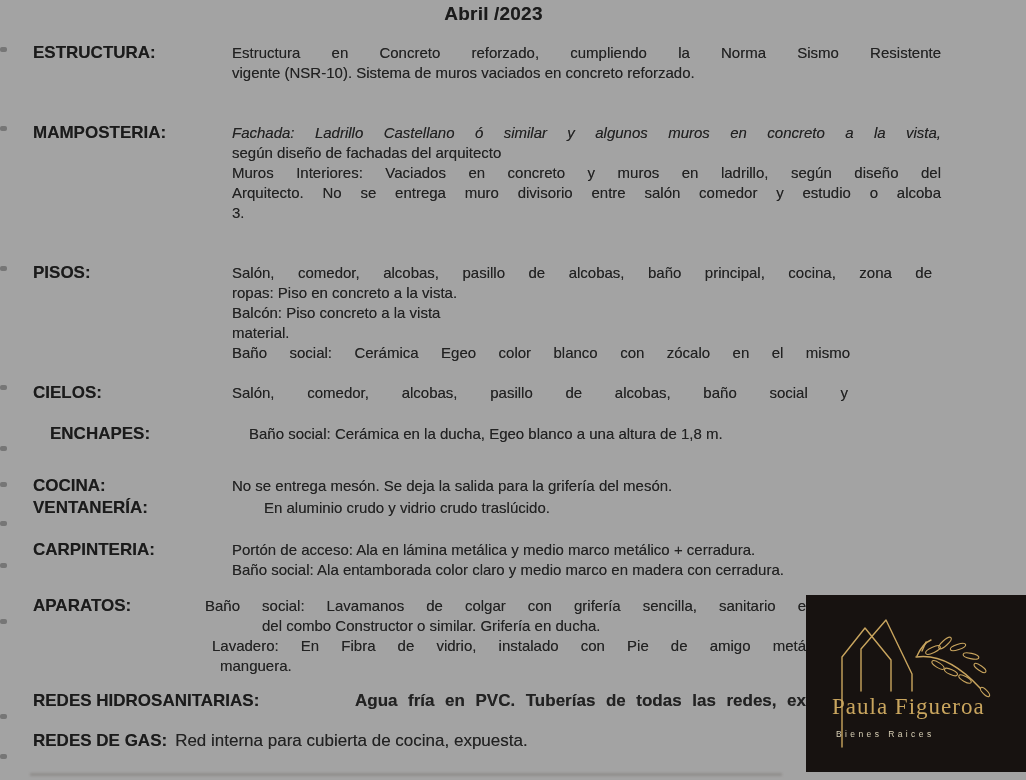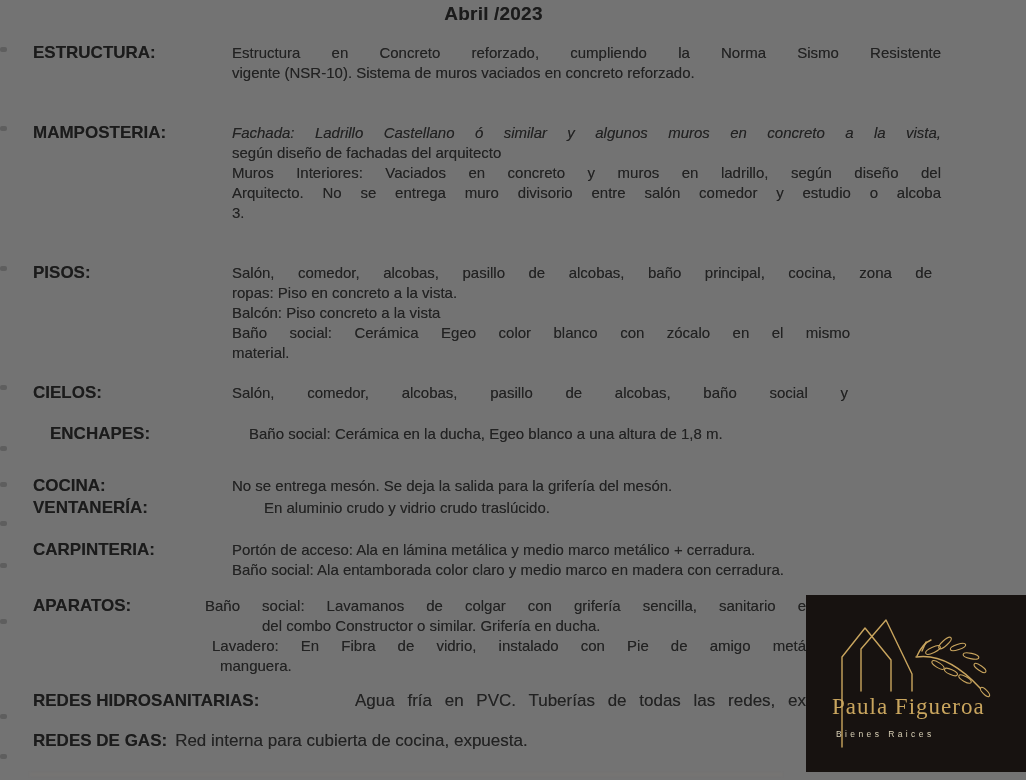--- a/index.html
+++ b/index.html
@@ -1,34 +1,34 @@
 <!DOCTYPE html>
 <html style="--logo-bg: #171210; --logo-gold: #c9a55e; --logo-tagline: #d9d0b6;"><head>
 <meta charset="utf-8">
 <style>
   html,body { margin:0; padding:0; background:#ffffff; }
   .page {
-    position:relative; width:1026px; height:780px; background:#737373;
+    position:relative; width:1026px; height:780px; background:#a3a3a3;
     font-family:"Liberation Sans", sans-serif; color:#222222; overflow:hidden;
     text-shadow: 0 0 0.5px rgba(40,40,40,0.55);
   }
   .doc-title {
     position:absolute; left:33px; top:3px; width:921px; text-align:center;
     font-weight:bold; font-size:19px; line-height:22px; letter-spacing:0.2px; color:#1b1b1b;
   }
   #sections { position:absolute; left:33px; top:25px; width:975px; }
   .sec-row { display:flex; align-items:flex-start; }
   .sec-label { flex:0 0 199px; font-weight:bold; font-size:17px; line-height:20px; color:#1b1b1b; white-space:nowrap; }
   .sec-body { flex:1; font-size:15px; line-height:20px; }
   .txt-line { white-space:nowrap; }
   .txt-line.j { white-space:normal; text-align:justify; text-align-last:justify; }
   .sec-row.inline-row { display:block; font-size:17px; line-height:20px; }
   .inline-label { font-weight:bold; font-size:17px; color:#1b1b1b; display:inline-block; vertical-align:top; white-space:nowrap; }
   .inline-text { display:inline-block; vertical-align:top; white-space:nowrap; }
-  .inline-text.j { white-space:normal; text-align:justify; text-align-last:justify; }
+  .inline-text.j { white-space:normal; text-align:justify; text-align-last:justify;font-weight:bold; }
 
   .logo {
     position:absolute; left:806px; top:595px; width:199px; height:177px;
     background:var(--logo-bg,#171210); z-index:6; text-shadow:none;padding-left:28px;
   }
   .logo-svg { position:absolute; left:0; top:0; width:100%; height:100%; }
   .logo-svg * { stroke:var(--logo-gold,#c9a55e); fill:none; }
   .logo-name {
     position:absolute; left:26px; top:99px; white-space:nowrap;
     font-family:"Liberation Serif", serif; font-weight:400;
@@ -72,22 +72,22 @@
           <div class="txt-line j" style="width: 709px;">Arquitecto. No se entrega muro divisorio entre salón comedor y estudio o alcoba</div>
           <div class="txt-line">3.</div>
         </div>
       </div>
       <div class="sec-row" style="margin-top: 40px;">
         <span class="sec-label">PISOS:</span>
         <div class="sec-body">
           <div class="txt-line j" style="width: 700px;">Salón, comedor, alcobas, pasillo de alcobas, baño principal, cocina, zona de</div>
           <div class="txt-line">ropas: Piso en concreto a la vista.</div>
           <div class="txt-line">Balcón: Piso concreto a la vista</div>
+          <div class="txt-line">material.</div>
           <div class="txt-line j" style="width: 618px;">Baño social: Cerámica Egeo color blanco con zócalo en el mismo</div>
-          <div class="txt-line">material.</div>
         </div>
       </div>
       <div class="sec-row" style="margin-top: 20px;">
         <span class="sec-label">CIELOS:</span>
         <div class="sec-body">
           <div class="txt-line j" style="width: 616px;">Salón, comedor, alcobas, pasillo de alcobas, baño social y</div>
         </div>
       </div>
       <div class="sec-row" style="margin-top: 21px; margin-left: 17px;">
         <span class="sec-label">ENCHAPES:</span>

